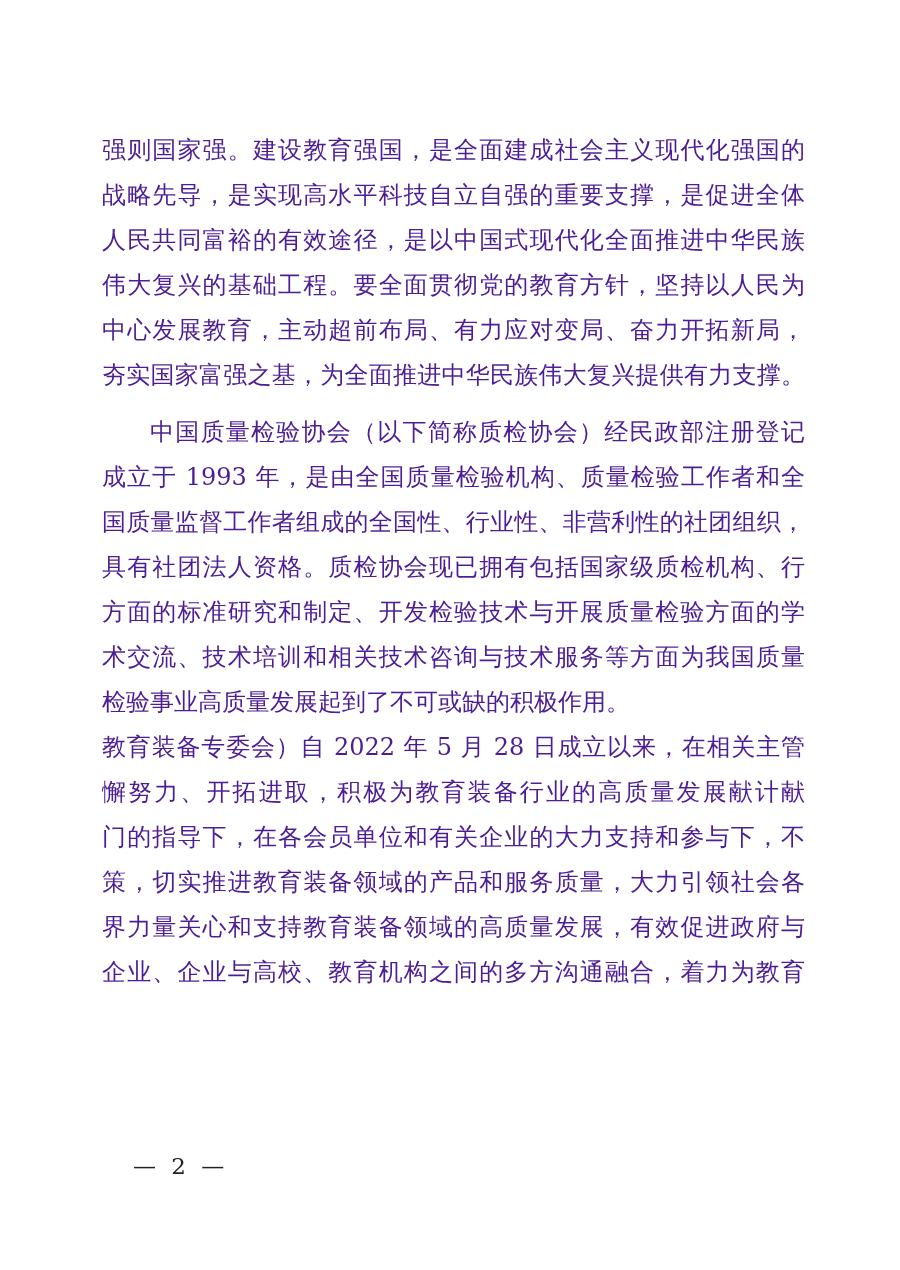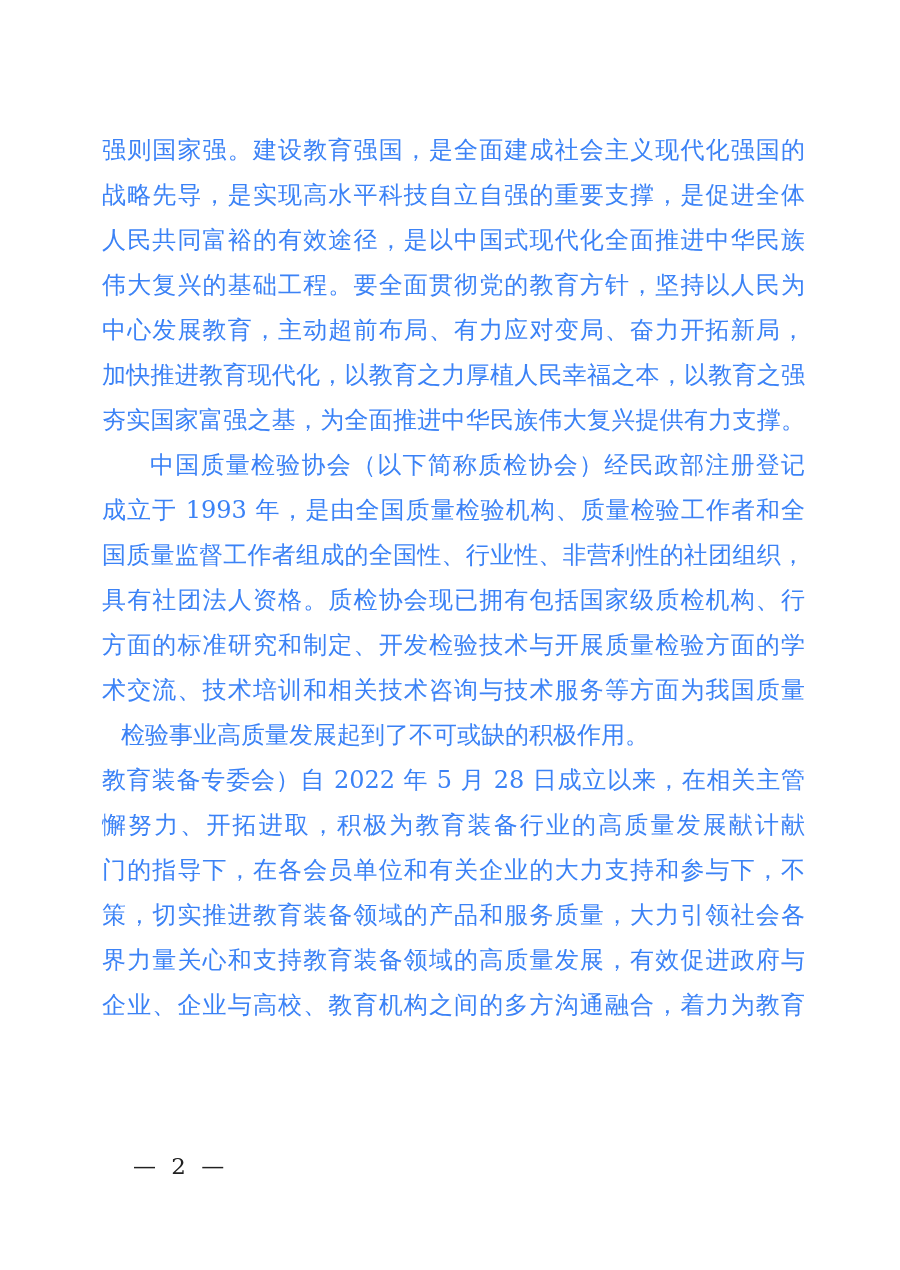--- a/index.html
+++ b/index.html
@@ -13,37 +13,37 @@
     height: 1270px;
     background: #ffffff;
     overflow: hidden;
     font-family: "DejaVu Serif", "Liberation Serif", serif;
   }
   .text-block {
     position: absolute;
     left: 102px;
     top: 128px;
     width: 703px;
-    color: #3b82f6;
+    color: #4c1d95;
     font-size: 24px;
   }
   .line {
     height: 45px;
     line-height: 45px;
     text-align: justify;
     text-align-last: justify;
     text-justify: inter-character;
     overflow: hidden;
   }
   .line.indent {
     text-indent: 2em;
+    margin-top: 12px;
   }
   .line.natural {
     text-align-last: left;
-    margin-left: 19px;
   }
   .page-number {
     position: absolute;
     left: 133px;
     top: 1146px;
     height: 40px;
     line-height: 40px;
     font-size: 23px;
     color: #212121;
     letter-spacing: 1px;
@@ -53,21 +53,20 @@
 </head>
 <body>
 
 <div class="page">
   <div class="text-block">
       <div class="line">强则国家强。建设教育强国，是全面建成社会主义现代化强国的</div>
       <div class="line">战略先导，是实现高水平科技自立自强的重要支撑，是促进全体</div>
       <div class="line">人民共同富裕的有效途径，是以中国式现代化全面推进中华民族</div>
       <div class="line">伟大复兴的基础工程。要全面贯彻党的教育方针，坚持以人民为</div>
       <div class="line">中心发展教育，主动超前布局、有力应对变局、奋力开拓新局，</div>
-      <div class="line">加快推进教育现代化，以教育之力厚植人民幸福之本，以教育之强</div>
       <div class="line">夯实国家富强之基，为全面推进中华民族伟大复兴提供有力支撑。</div>
       <div class="line indent">中国质量检验协会（以下简称质检协会）经民政部注册登记</div>
       <div class="line">成立于 1993 年，是由全国质量检验机构、质量检验工作者和全</div>
       <div class="line">国质量监督工作者组成的全国性、行业性、非营利性的社团组织，</div>
       <div class="line">具有社团法人资格。质检协会现已拥有包括国家级质检机构、行</div>
       <div class="line">方面的标准研究和制定、开发检验技术与开展质量检验方面的学</div>
       <div class="line">术交流、技术培训和相关技术咨询与技术服务等方面为我国质量</div>
       <div class="line natural">检验事业高质量发展起到了不可或缺的积极作用。</div>
       <div class="line">教育装备专委会）自 2022 年 5 月 28 日成立以来，在相关主管部</div>
       <div class="line">懈努力、开拓进取，积极为教育装备行业的高质量发展献计献</div>

